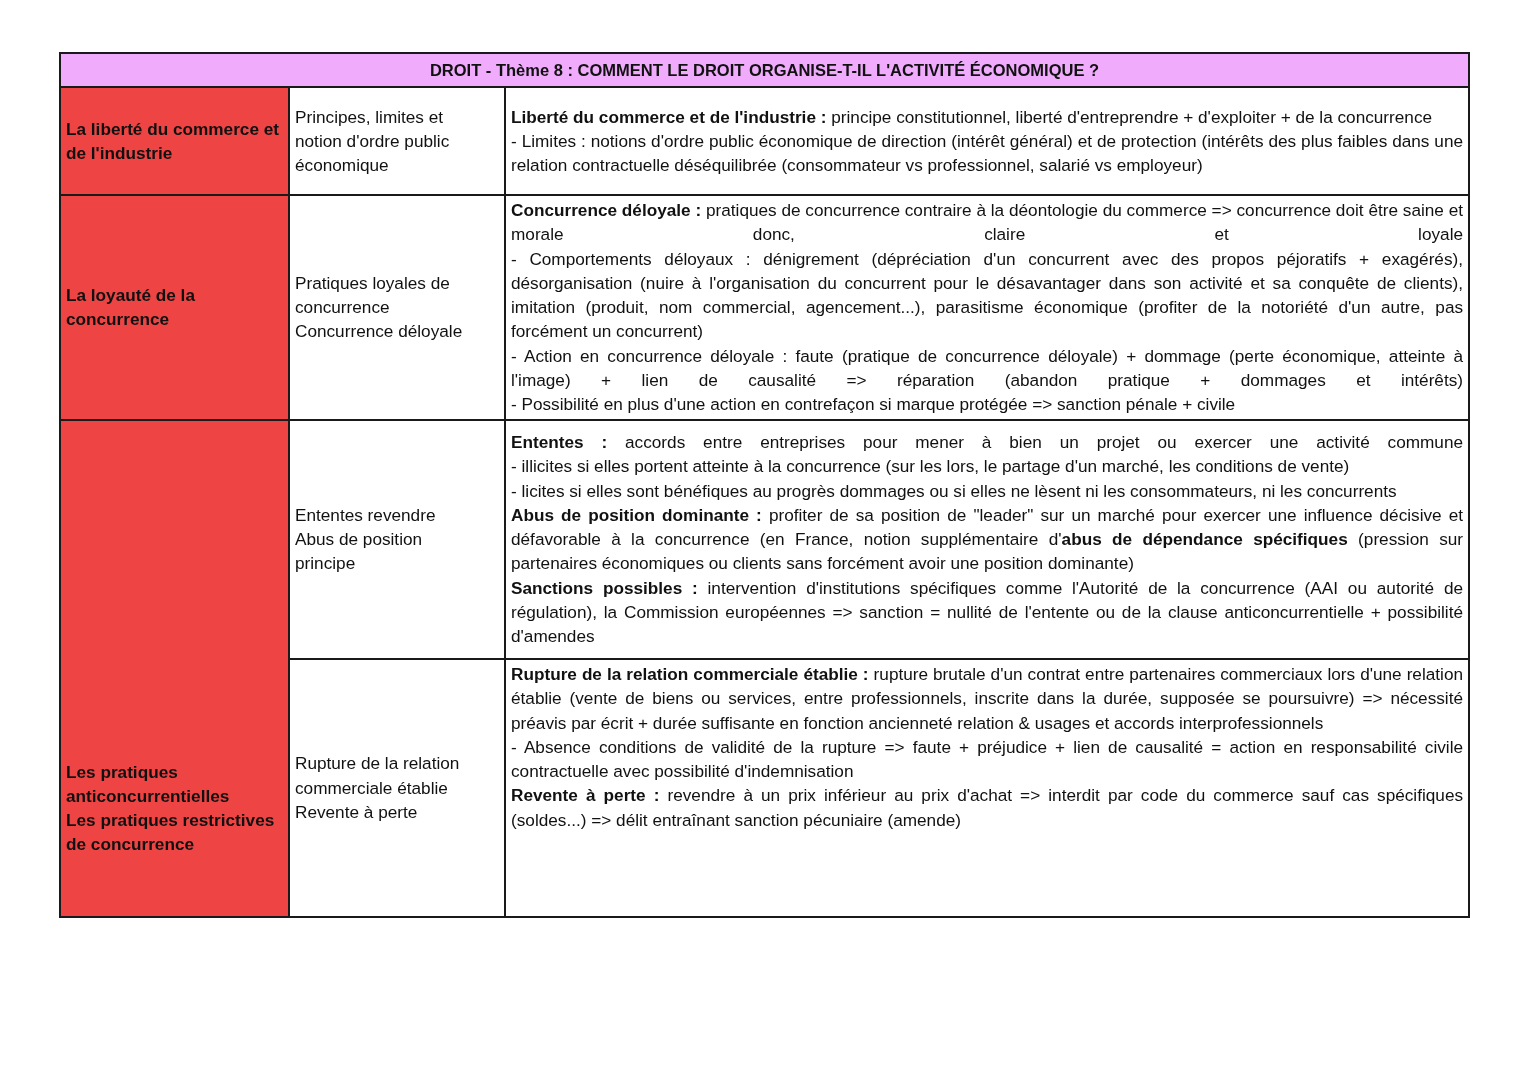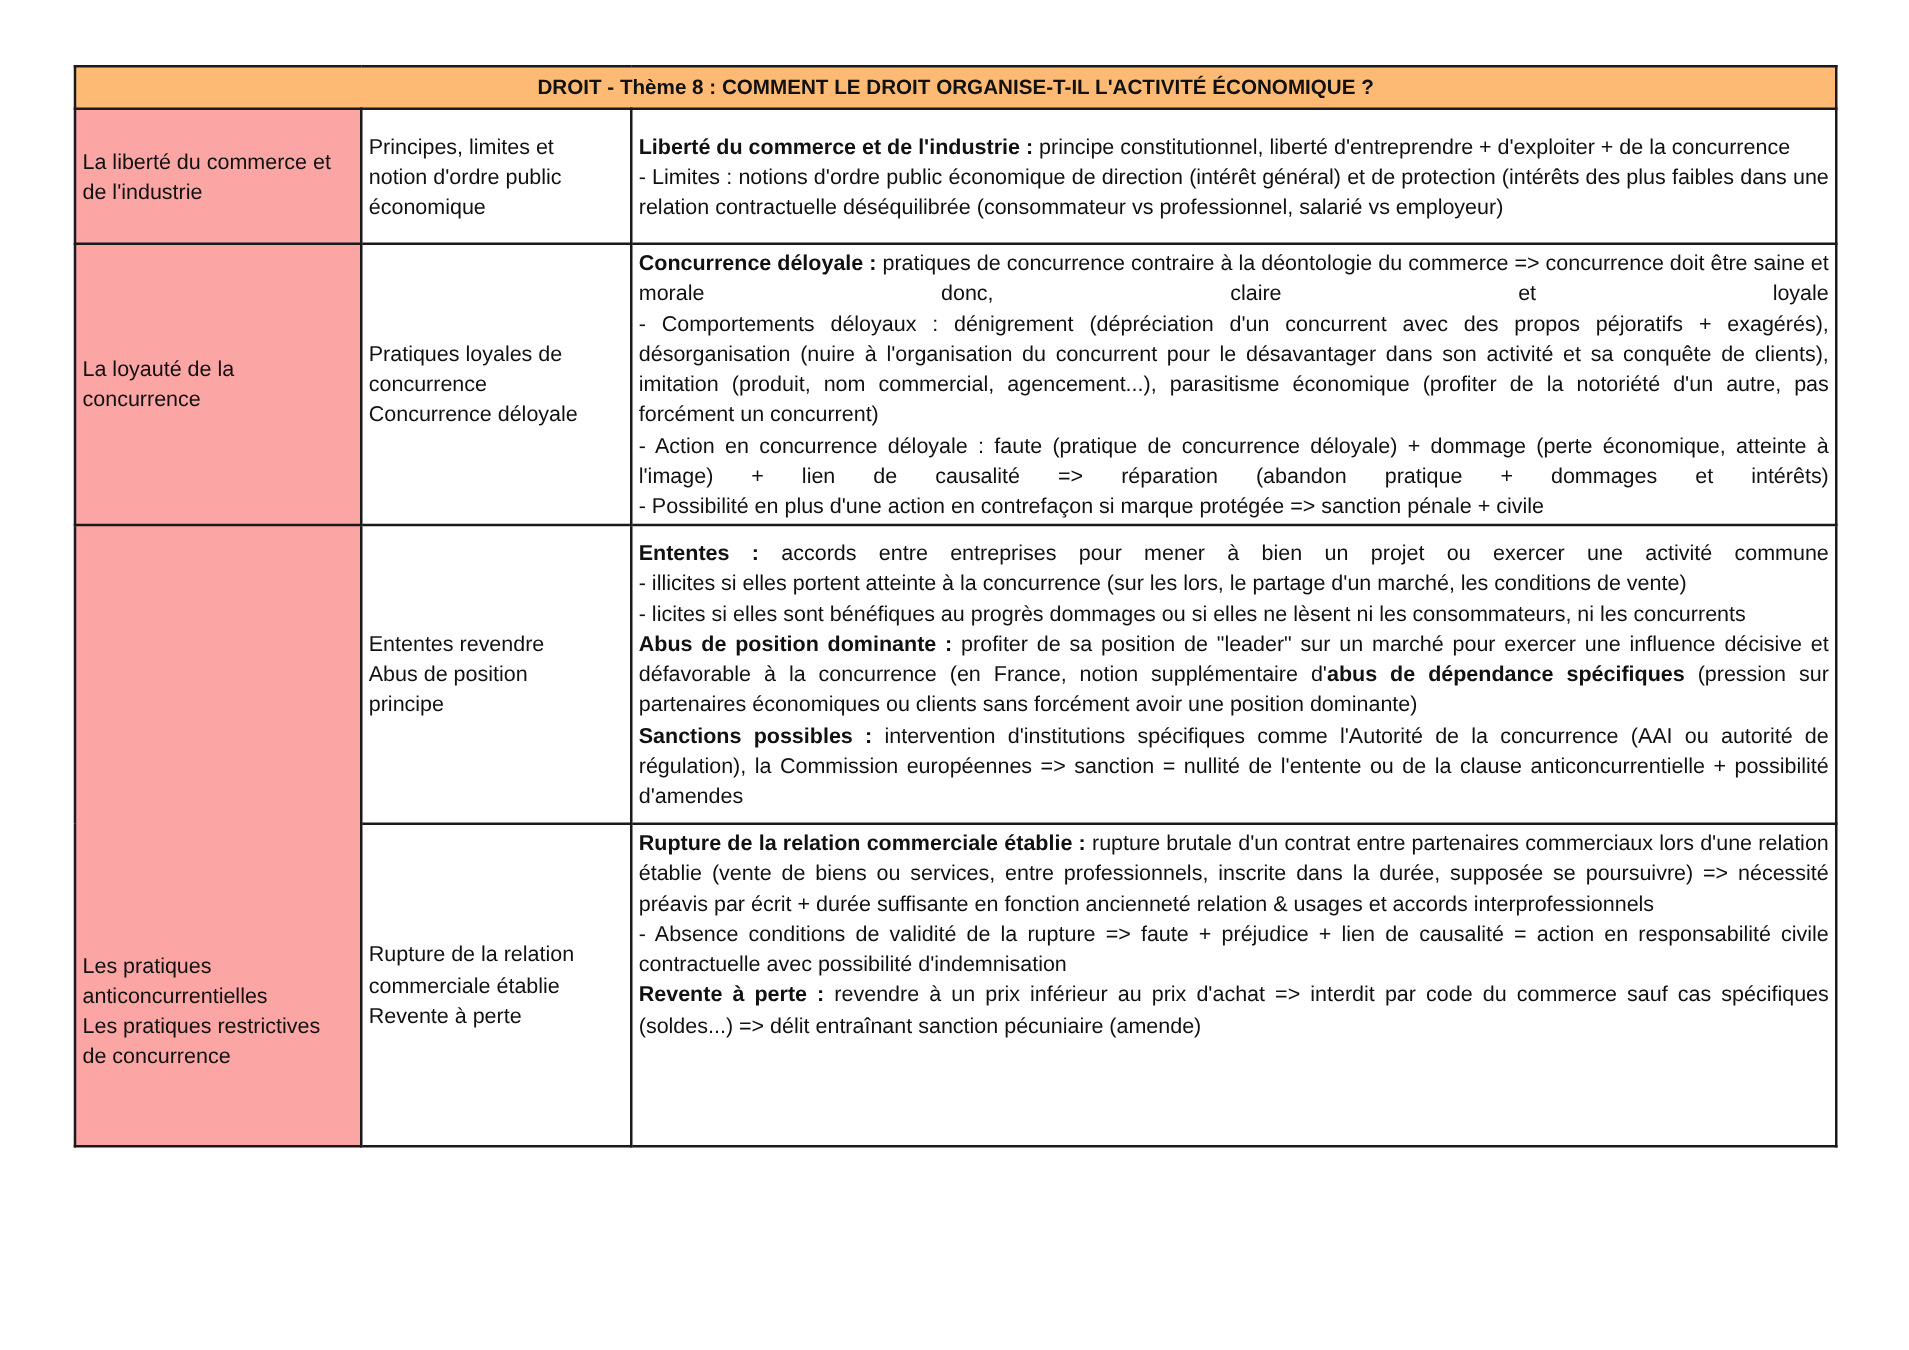--- a/index.html
+++ b/index.html
@@ -5,24 +5,24 @@
   html, body { margin: 0; padding: 0; background: #ffffff; }
   body { width: 1527px; height: 1080px; position: relative; overflow: hidden;
          font-family: "Liberation Sans", "DejaVu Sans", sans-serif; color: #111; }
   table.sheet {
     position: absolute; left: 59px; top: 52px; width: 1409px;
     border-collapse: collapse; table-layout: fixed;
     font-size: 17.2px; line-height: 24.3px;
   }
   table.sheet td, table.sheet th { border: 2px solid #1a1a1a; vertical-align: middle; }
   th.title {
-    background: #fdba74; height: 32px; font-weight: bold; font-size: 16.5px;
+    background: #f0abfc; height: 32px; font-weight: bold; font-size: 16.5px;
     text-align: center; padding: 0; border-bottom: 2px solid #1a1a1a;
   }
-  td.theme { background: #fca5a5; font-weight: normal; padding: 0 5px; }
+  td.theme { background: #ef4444; font-weight: bold; padding: 0 5px; }
   td.notion { padding: 0 5px; background: #fff; margin-top: 45px; }
   td.content { padding: 2px 5px; text-align: justify; background: #fff; }
   td.content p { margin: 0; }
   td.content p.last-justify { text-align-last: justify; }
   td.content b { font-weight: bold; }
   col.c1 { width: 229px; } col.c2 { width: 216px; } col.c3 { width: 964px; }
   .r1 td { height: 102px; } .r2 td { height: 214px; }
   .r3 td { height: 215px; } .r4 td { height: 236px; }
   .r4 td.content { vertical-align: top; }
 </style>

